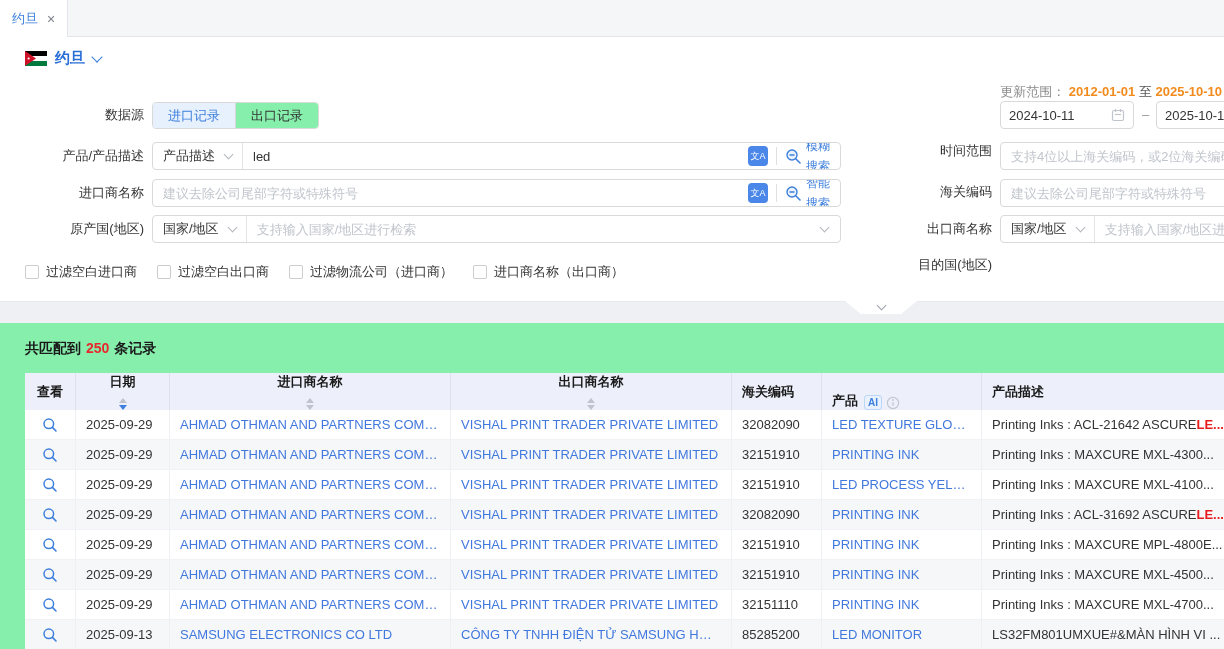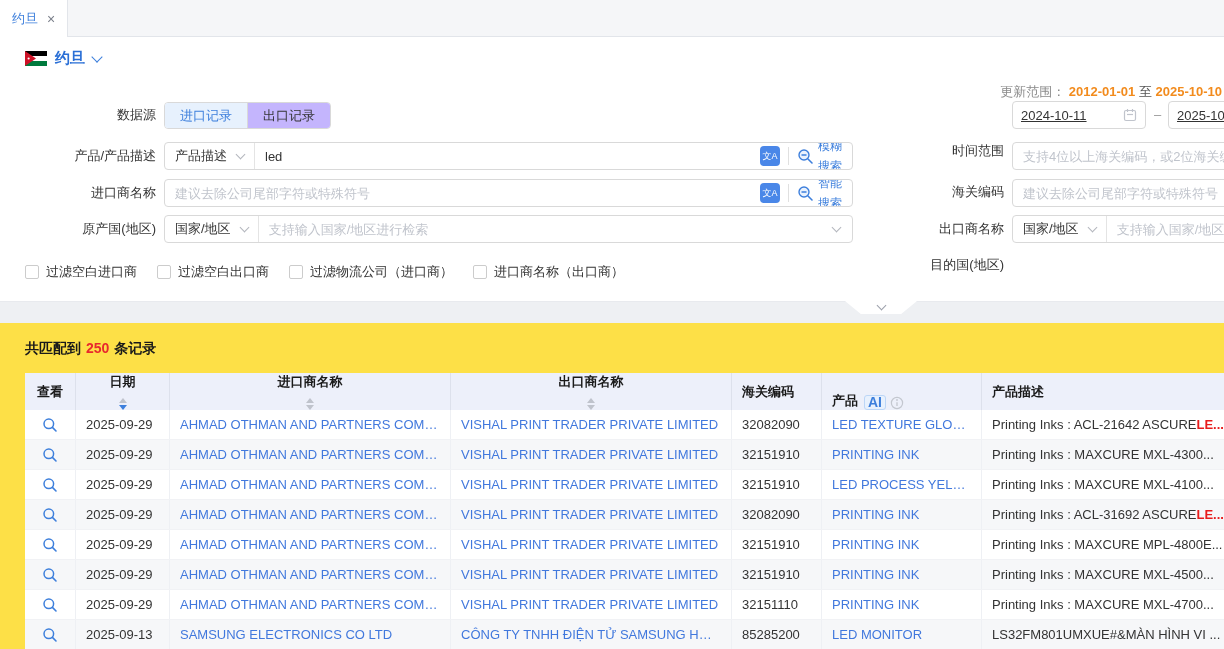--- a/index.html
+++ b/index.html
@@ -20,63 +20,63 @@
   .country-row { position:absolute; top:49px; left:25px; display:flex; align-items:center; gap:8px; }
   .flag { width:22px; height:15px; display:block; }
   .country-name { color:#2a6fd6; font-weight:bold; font-size:15px; }
   .chev { display:inline-block; width:8px; height:8px; border-right:1.5px solid #3d7fdc;
     border-bottom:1.5px solid #3d7fdc; transform:rotate(45deg); margin-top:-4px; }
   
   .update-range { position:absolute; top:83px; right:2px; font-size:13px; color:#8a8a8a; white-space:nowrap; }
   .update-range .date { color:#f28b1d; font-weight:bold; }
   .update-range .to { color:#555; }
   
-  .frow { position:absolute; left:16px; width:1016px; height:28px; }
+  .frow { position:absolute; left:4px; width:1016px; height:28px; }
   .flabel { position:absolute; left:0; width:140px; text-align:right; line-height:28px; color:#333; }
   .rlabel { position:absolute; left:850px; width:138px; text-align:right; line-height:28px; color:#333;margin-top:36px; }
   .toggle-group { position:absolute; left:148px; top:1px; display:flex; height:27px;
     border:1px solid #d9d9d9; border-radius:4px; overflow:hidden; background:#fff; }
-  .toggle-btn { padding:0 15px; line-height:25px; color:#333; background:#c4b5fd; cursor:pointer; border:none; font-size:13px; }
+  .toggle-btn { padding:0 15px; line-height:25px; color:#333; background:#86efac; cursor:pointer; border:none; font-size:13px; }
   .toggle-btn.selected { background:#e7f1fd; color:#3d7fdc; }
   .toggle-btn + .toggle-btn { border-left:1px solid #d9d9d9; }
   .ctl-box { position:absolute; left:148px; top:0; width:689px; height:28px;
     border:1px solid #d9d9d9; border-radius:4px; background:#fff;
     display:flex; align-items:center; overflow:hidden; }
   .ctl-select { display:flex; align-items:center; gap:10px; padding:0 10px; height:100%;
     border-right:1px solid #e4e4e4; color:#333; flex:0 0 auto; cursor:pointer; }
   .ctl-select .chev-s, .chev-s { width:7px; height:7px; border-right:1.4px solid #b3b6bd;
     border-bottom:1.4px solid #b3b6bd; transform:rotate(45deg); display:inline-block; margin-top:-3px; }
   .ctl-input { flex:1 1 auto; border:none; outline:none; padding:0 10px; font-size:13px;
     color:#333; font-family:inherit; background:transparent; min-width:0; }
   .ctl-input::placeholder { color:#c0c4cc; }
   .trans-icon { flex:0 0 auto; width:20px; height:20px; border-radius:4px; background:#4a87e8;
     color:#fff; font-size:9px; line-height:20px; text-align:center; margin-right:8px; cursor:pointer; }
   .vdiv { flex:0 0 auto; width:1px; height:18px; background:#e0e0e0; }
   .search-btn { flex:0 0 auto; display:flex; align-items:center; gap:4px; padding:0 8px; cursor:pointer; }
   .search-btn .lbl { width:26px; font-size:12px; line-height:20px; color:#3d7fdc; }
   .rinput { position:absolute; left:996px; top:0; height:28px; width:300px; border:1px solid #d9d9d9;
     border-radius:4px; background:#fff; display:flex; align-items:center; overflow:hidden; }
   .date-input { position:absolute; top:0; height:28px; border:1px solid #d9d9d9; border-radius:4px;
-    background:#fff; display:flex; align-items:center; padding:0 8px; gap:5px;text-decoration:underline; }
+    background:#fff; display:flex; align-items:center; padding:0 8px; gap:5px; }
   .date-val { flex:1; color:#333; }
   .date-sep { position:absolute; left:1138px; top:0; line-height:28px; color:#999; }
   
   .cb-row { position:absolute; top:263px; left:25px; display:flex; align-items:center; gap:20px; }
   .cb-item { display:flex; align-items:center; gap:7px; cursor:pointer; }
   .cb-box { width:14px; height:14px; border:1px solid #ccc; border-radius:2px; background:#fff; }
   
   .form-bottom-line { position:absolute; top:301px; left:0; width:1224px; height:0; border-top:1px solid #e8eaee; }
   .gray-strip { position:absolute; top:302px; left:0; width:1224px; height:21px; background:#eef0f3; }
   .notch { position:absolute; top:301px; left:845px; width:72px; height:13px; background:#fff;
     clip-path:polygon(0 0,100% 0,78% 100%,22% 100%); display:flex; align-items:center;
     justify-content:center; cursor:pointer; }
   .notch .chev-n { width:7px; height:7px; border-right:1.6px solid #9ca0ab; border-bottom:1.6px solid #9ca0ab;
     transform:rotate(45deg); margin-top:-4px; }
   
-  .results { position:absolute; top:323px; left:0; width:1224px; height:326px; background:#fde047; }
+  .results { position:absolute; top:323px; left:0; width:1224px; height:326px; background:#86efac; }
   .summary { position:absolute; top:17px; left:25px; font-size:14px; font-weight:bold; color:#1a1a1a; }
   .summary .count { color:#e8282d; margin:0 5px; }
   
   .tbl { position:absolute; top:50px; left:25px; width:1199px; overflow:hidden; }
   .trow { display:grid; grid-template-columns:51px 94px 281px 281px 90px 160px 322px; width:1279px; }
   .thead { background:#edf0fa; height:37px; font-weight:bold; color:#1a1a1a; }
   .thead .tc { border-right:1px solid #dde1ec; }
   .thead .tc:last-child { border-right:none; }
   .tc { display:flex; align-items:center; padding:0 10px; overflow:hidden; white-space:nowrap; }
   .tc.center { justify-content:center; }
@@ -85,21 +85,21 @@
   .tbody-row.alt { background:#f6f7f9; }
   .tbody-row .tc { border-right:1px solid #eef0f4; }
   .tbody-row .tc:last-child { border-right:none; }
   .link { color:#4178dd; cursor:pointer; overflow:hidden; text-overflow:ellipsis; white-space:nowrap; }
   .hl { color:#e81c1c; font-weight:bold; }
   .sorter { display:flex; flex-direction:column; gap:2px; }
   .car { width:0; height:0; border-left:4px solid transparent; border-right:4px solid transparent; }
   .car.up { border-bottom:5px solid #bfc3cc; }
   .car.down { border-top:5px solid #bfc3cc; }
   .car.down.active { border-top-color:#3d7fdc; }
-  .ai-badge { background:#e8f1fd; border:1px solid #bcd6f7; color:#3d7fdc; font-size:14px;
+  .ai-badge { background:#e8f1fd; border:1px solid #bcd6f7; color:#3d7fdc; font-size:10px;
     font-weight:bold; border-radius:3px; padding:0 3px; line-height:13px; margin:0 4px 0 6px; }
   .prod-head { display:flex; align-items:flex-end; }
 </style>
 </head>
 <body>
 
 <div class="tabbar">
   <div class="tab">
     <span class="tab-title">约旦</span>
     <span class="tab-close">×</span>

